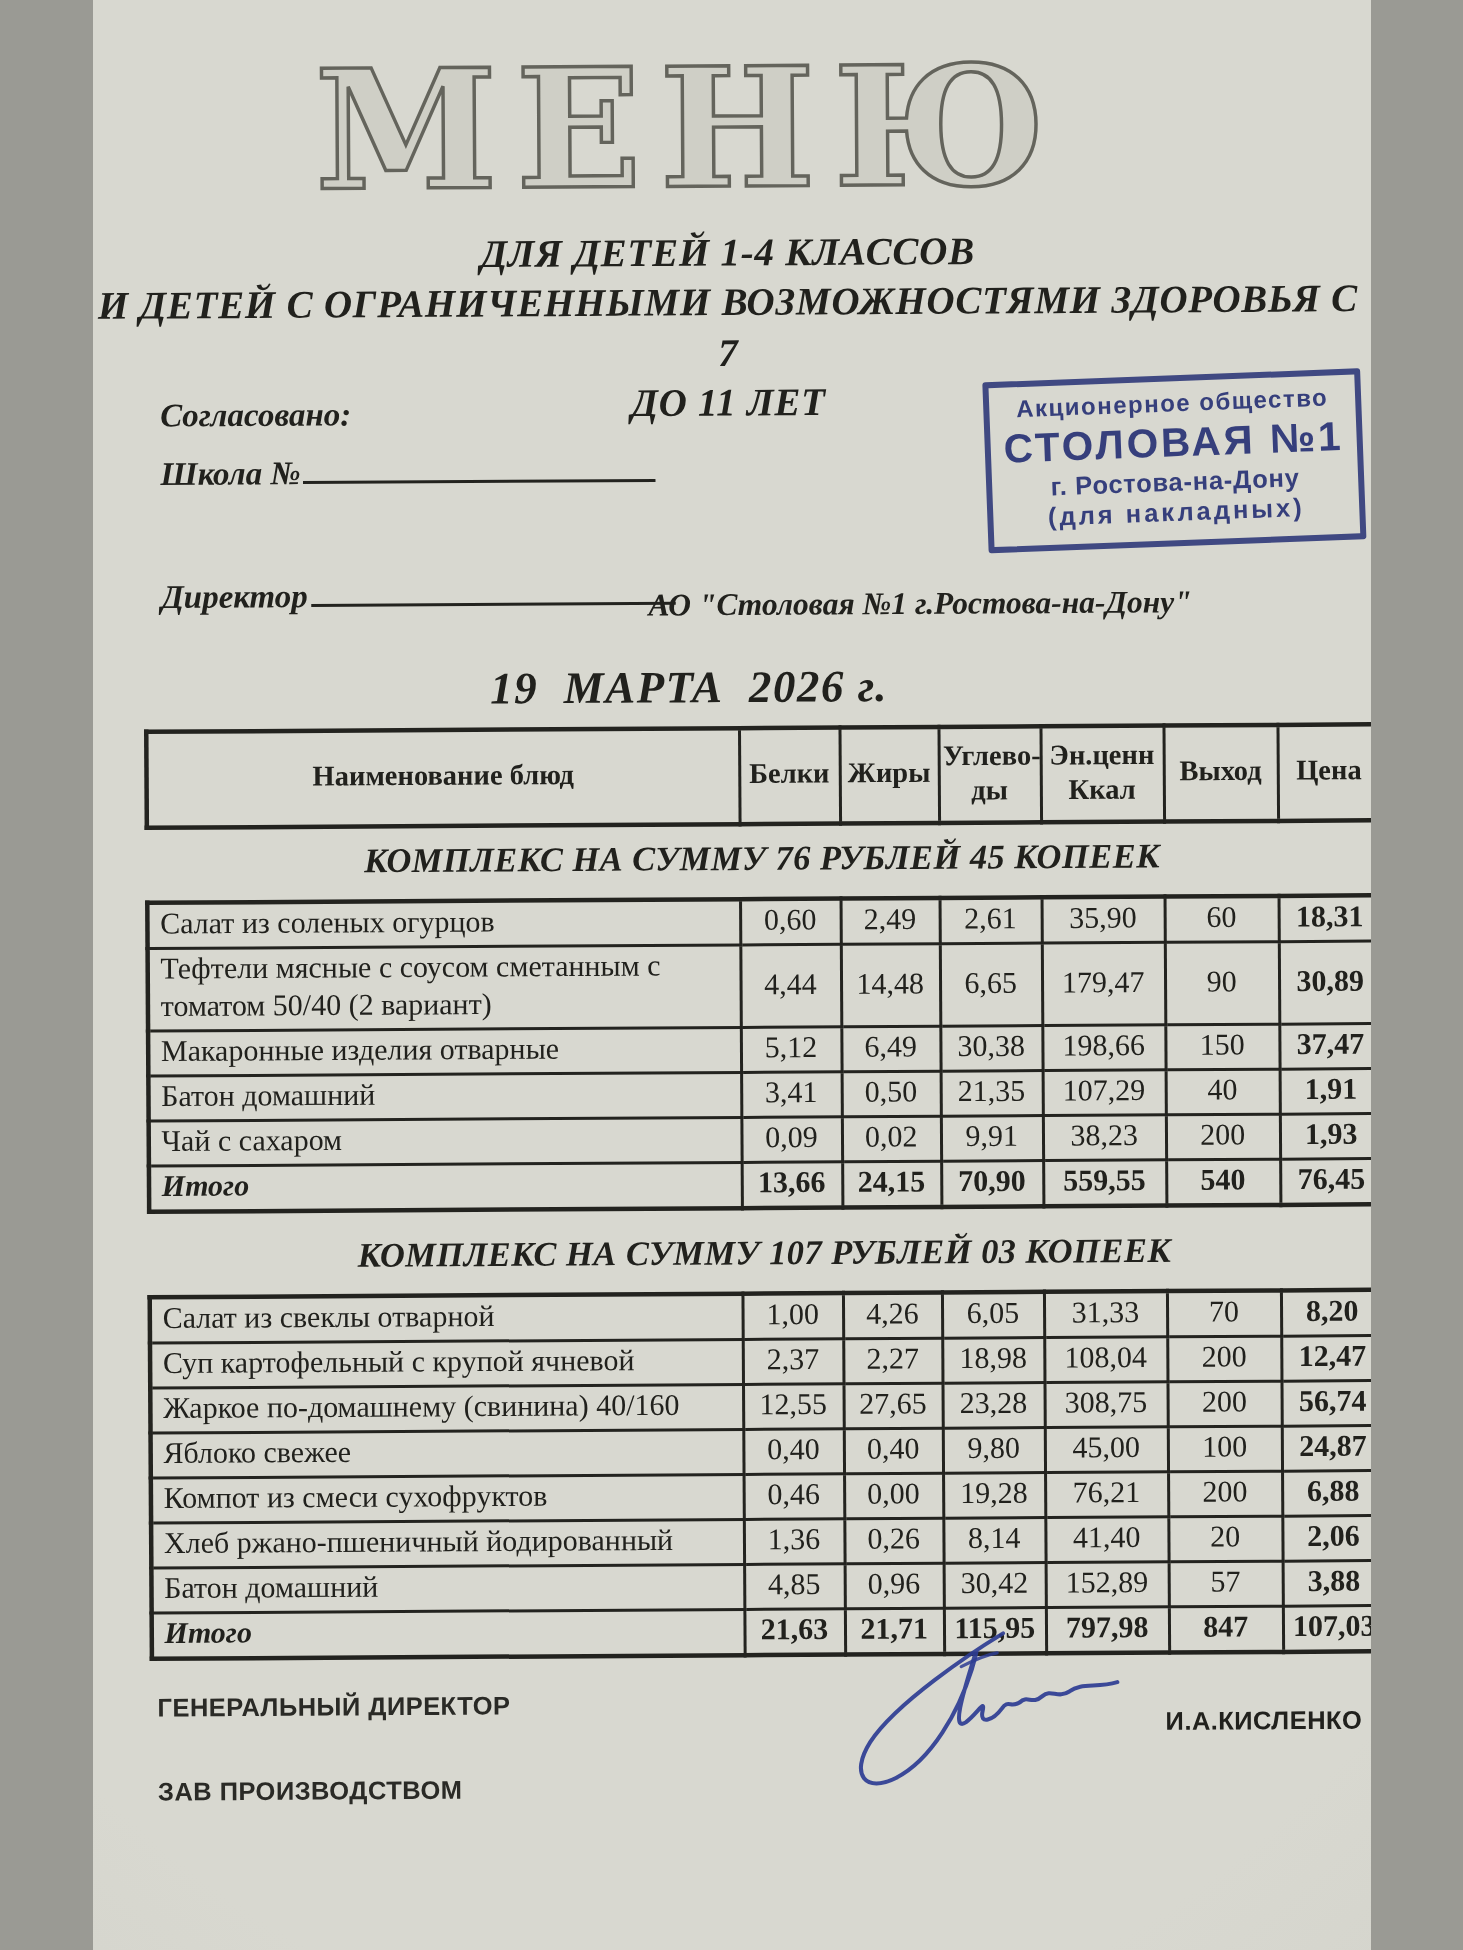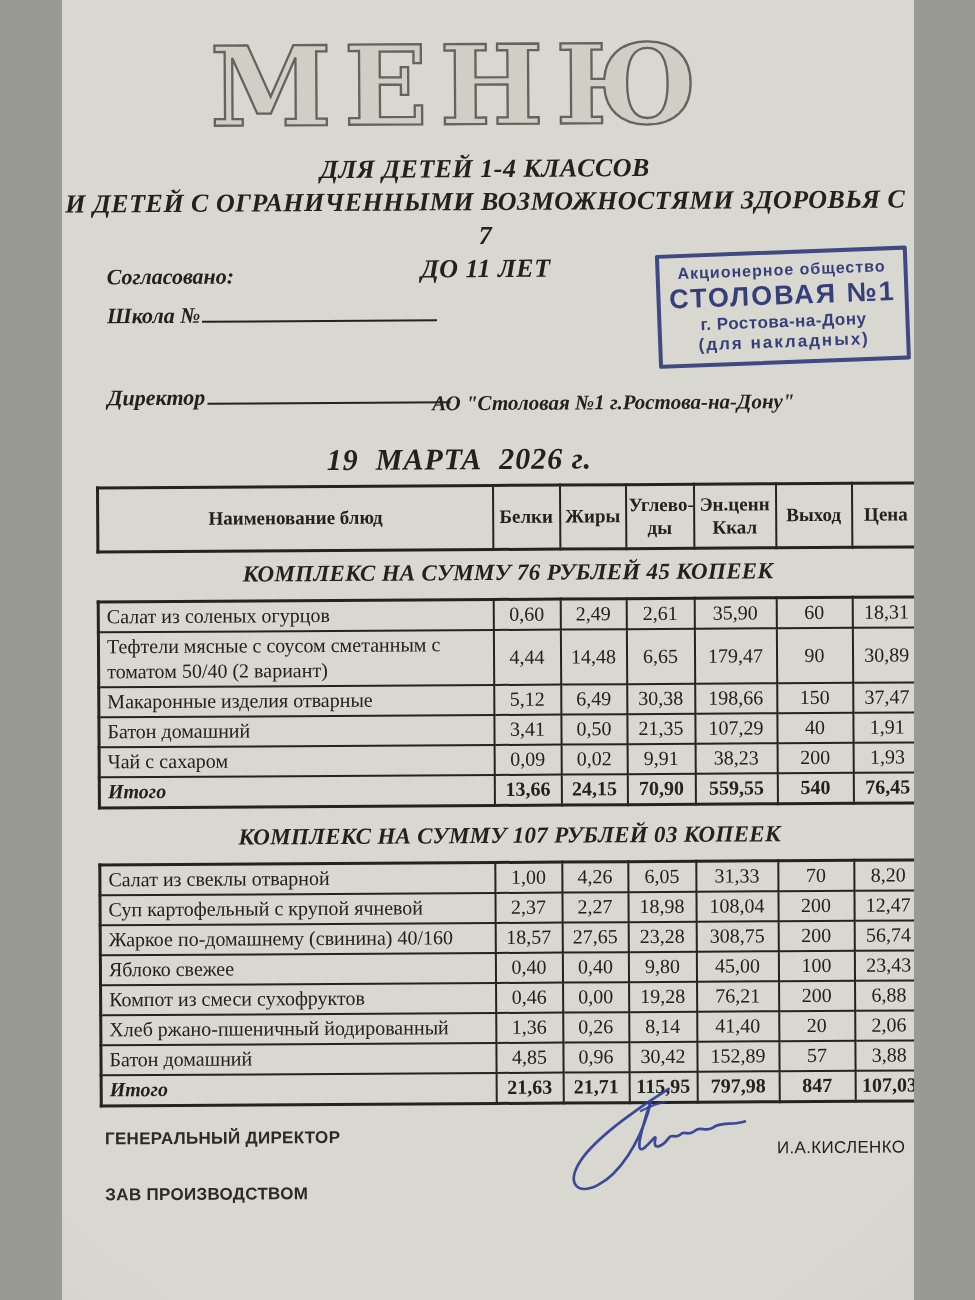--- a/index.html
+++ b/index.html
@@ -96,37 +96,37 @@
   .section-title {
     text-align: center;
     font-size: 23px; font-weight: 700; font-style: italic;
     letter-spacing: 0.3px;
     margin: 2px 0 10px 0; line-height: 30px;
   }
   .data-table { margin-bottom: 14px; }
   .data-table td { height: 28px; }
   .name-cell { font-size: 20px; text-align: left; padding: 1px 4px 2px 7px; line-height: 1.25; }
   .num-cell { font-size: 20px; text-align: center; padding: 1px 2px 2px 2px; }
-  .price-cell { border-left-width: 3px; font-weight: 400; }
+  .price-cell { border-left-width: 3px; font-weight: 700; }
   .total-row .name-cell { font-weight: 700; font-style: italic; }
   .total-row .num-cell { font-weight: 700; }
 
   
   .footer-label {
     position: absolute;
     font-family: "Liberation Sans", "DejaVu Sans", sans-serif;
     font-size: 17px; font-weight: 600; letter-spacing: 0.3px;
     color: #2a2a26;
   }
   .gen-dir { top: 1127px; left: 40px; }
   .zav-prod { top: 1183px; left: 40px; }
   .sig-name {
     position: absolute; top: 1140px; left: 712px;
     font-family: "Liberation Sans", "DejaVu Sans", sans-serif;
-    font-size: 17px; font-weight: 400; letter-spacing: 0.3px;
+    font-size: 17px; font-weight: 700; letter-spacing: 0.3px;
   }
   .signature { position: absolute; top: 1082px; left: 488px; width: 205px; height: 112px; }
 </style>
 </head>
 <body>
 
 <div class="page">
   <div class="doc">
 
     <h1 class="menu-title">МЕНЮ</h1>
@@ -277,35 +277,35 @@
               <td class="name-cell">Суп картофельный с крупой ячневой</td>
               <td class="num-cell">2,37</td>
               <td class="num-cell">2,27</td>
               <td class="num-cell">18,98</td>
               <td class="num-cell">108,04</td>
               <td class="num-cell">200</td>
               <td class="num-cell price-cell">12,47</td>
             </tr>
             <tr>
               <td class="name-cell">Жаркое по-домашнему (свинина) 40/160</td>
-              <td class="num-cell">18,57</td>
+              <td class="num-cell">12,55</td>
               <td class="num-cell">27,65</td>
               <td class="num-cell">23,28</td>
               <td class="num-cell">308,75</td>
               <td class="num-cell">200</td>
               <td class="num-cell price-cell">56,74</td>
             </tr>
             <tr>
               <td class="name-cell">Яблоко свежее</td>
               <td class="num-cell">0,40</td>
               <td class="num-cell">0,40</td>
               <td class="num-cell">9,80</td>
               <td class="num-cell">45,00</td>
               <td class="num-cell">100</td>
-              <td class="num-cell price-cell">23,43</td>
+              <td class="num-cell price-cell">24,87</td>
             </tr>
             <tr>
               <td class="name-cell">Компот из смеси сухофруктов</td>
               <td class="num-cell">0,46</td>
               <td class="num-cell">0,00</td>
               <td class="num-cell">19,28</td>
               <td class="num-cell">76,21</td>
               <td class="num-cell">200</td>
               <td class="num-cell price-cell">6,88</td>
             </tr>

